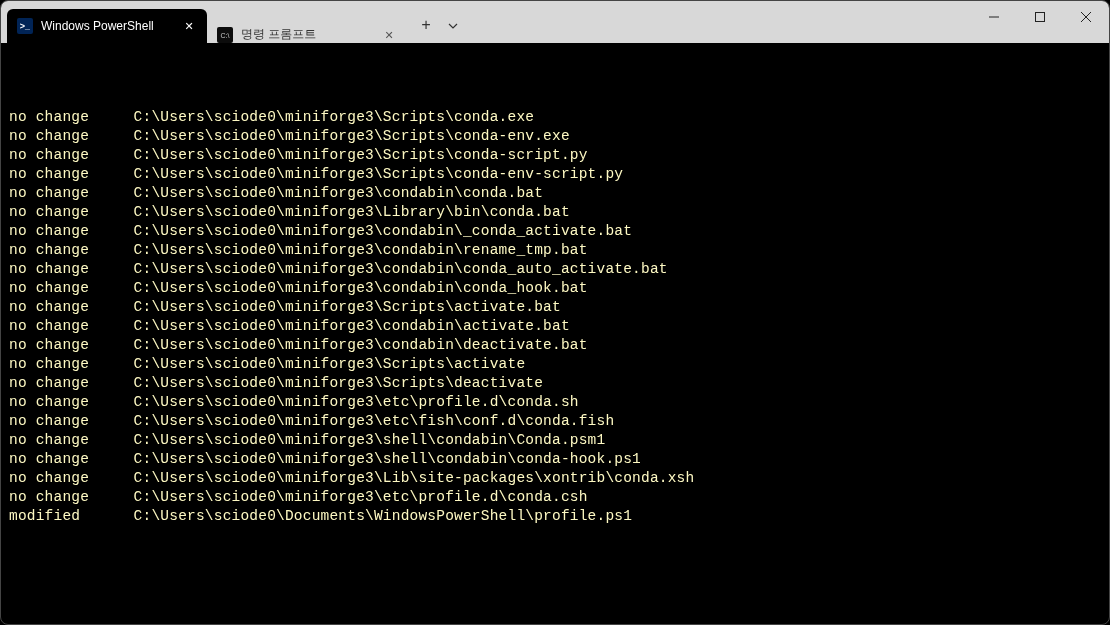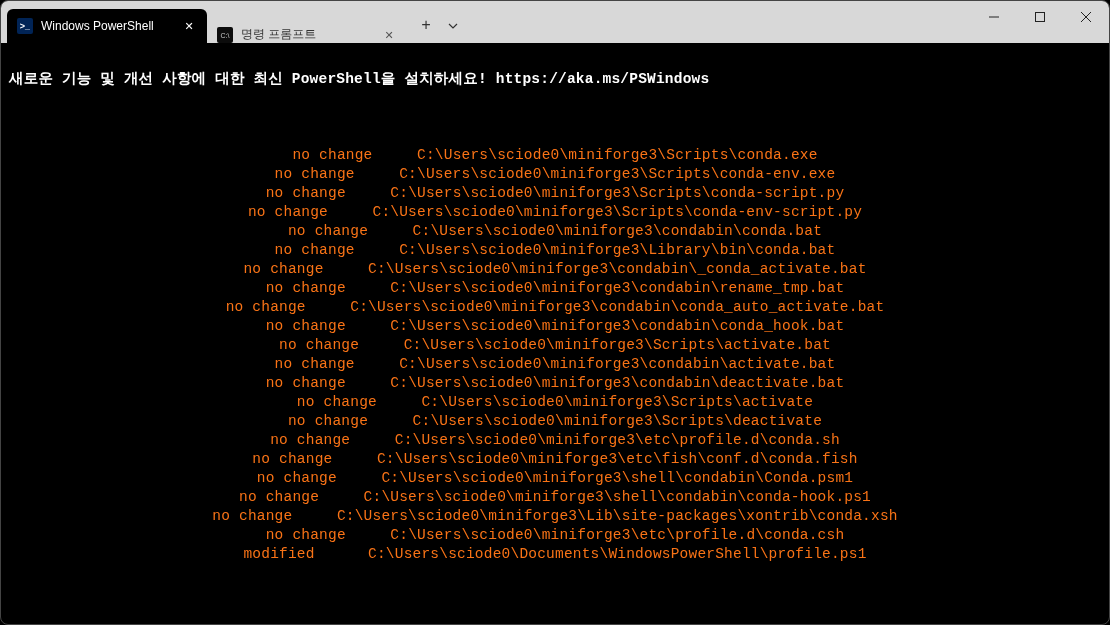--- a/index.html
+++ b/index.html
@@ -128,22 +128,21 @@
     .banner {
       font-weight: bold;
     }
     .prompt-line .prompt {
       color: #fff;
     }
     .cmd-yellow {
       color: #e8e816;
     }
     .output-line {
-      color: #f97316;
-      text-align: center;
+      color: #fef9c3;
     }
     .ps-icon {
       background: #012456;
       width: 16px;
       height: 16px;
       border-radius: 2px;
       display: flex;
       align-items: center;
       justify-content: center;
       color: #fff;
@@ -202,20 +201,19 @@
     <div class="win-btn">
       <svg width="10" height="10">
           <line x1="0" y1="0" x2="10" y2="10" stroke="#222" stroke-width="1"></line>
           <line x1="10" y1="0" x2="0" y2="10" stroke="#222" stroke-width="1"></line>
         </svg>
     </div>
   </div>
 </div>
 
 <div class="terminal">
-<div class="banner">새로운 기능 및 개선 사항에 대한 최신 PowerShell을 설치하세요! https://aka.ms/PSWindows</div>
 <div> </div>
 <div id="output"><div class="output-line">no change     C:\Users\sciode0\miniforge3\Scripts\conda.exe</div><div class="output-line">no change     C:\Users\sciode0\miniforge3\Scripts\conda-env.exe</div><div class="output-line">no change     C:\Users\sciode0\miniforge3\Scripts\conda-script.py</div><div class="output-line">no change     C:\Users\sciode0\miniforge3\Scripts\conda-env-script.py</div><div class="output-line">no change     C:\Users\sciode0\miniforge3\condabin\conda.bat</div><div class="output-line">no change     C:\Users\sciode0\miniforge3\Library\bin\conda.bat</div><div class="output-line">no change     C:\Users\sciode0\miniforge3\condabin\_conda_activate.bat</div><div class="output-line">no change     C:\Users\sciode0\miniforge3\condabin\rename_tmp.bat</div><div class="output-line">no change     C:\Users\sciode0\miniforge3\condabin\conda_auto_activate.bat</div><div class="output-line">no change     C:\Users\sciode0\miniforge3\condabin\conda_hook.bat</div><div class="output-line">no change     C:\Users\sciode0\miniforge3\Scripts\activate.bat</div><div class="output-line">no change     C:\Users\sciode0\miniforge3\condabin\activate.bat</div><div class="output-line">no change     C:\Users\sciode0\miniforge3\condabin\deactivate.bat</div><div class="output-line">no change     C:\Users\sciode0\miniforge3\Scripts\activate</div><div class="output-line">no change     C:\Users\sciode0\miniforge3\Scripts\deactivate</div><div class="output-line">no change     C:\Users\sciode0\miniforge3\etc\profile.d\conda.sh</div><div class="output-line">no change     C:\Users\sciode0\miniforge3\etc\fish\conf.d\conda.fish</div><div class="output-line">no change     C:\Users\sciode0\miniforge3\shell\condabin\Conda.psm1</div><div class="output-line">no change     C:\Users\sciode0\miniforge3\shell\condabin\conda-hook.ps1</div><div class="output-line">no change     C:\Users\sciode0\miniforge3\Lib\site-packages\xontrib\conda.xsh</div><div class="output-line">no change     C:\Users\sciode0\miniforge3\etc\profile.d\conda.csh</div><div class="output-line">modified      C:\Users\sciode0\Documents\WindowsPowerShell\profile.ps1</div></div>
 <div> </div>
 
 
 
 </div>
 
 </body></html>

